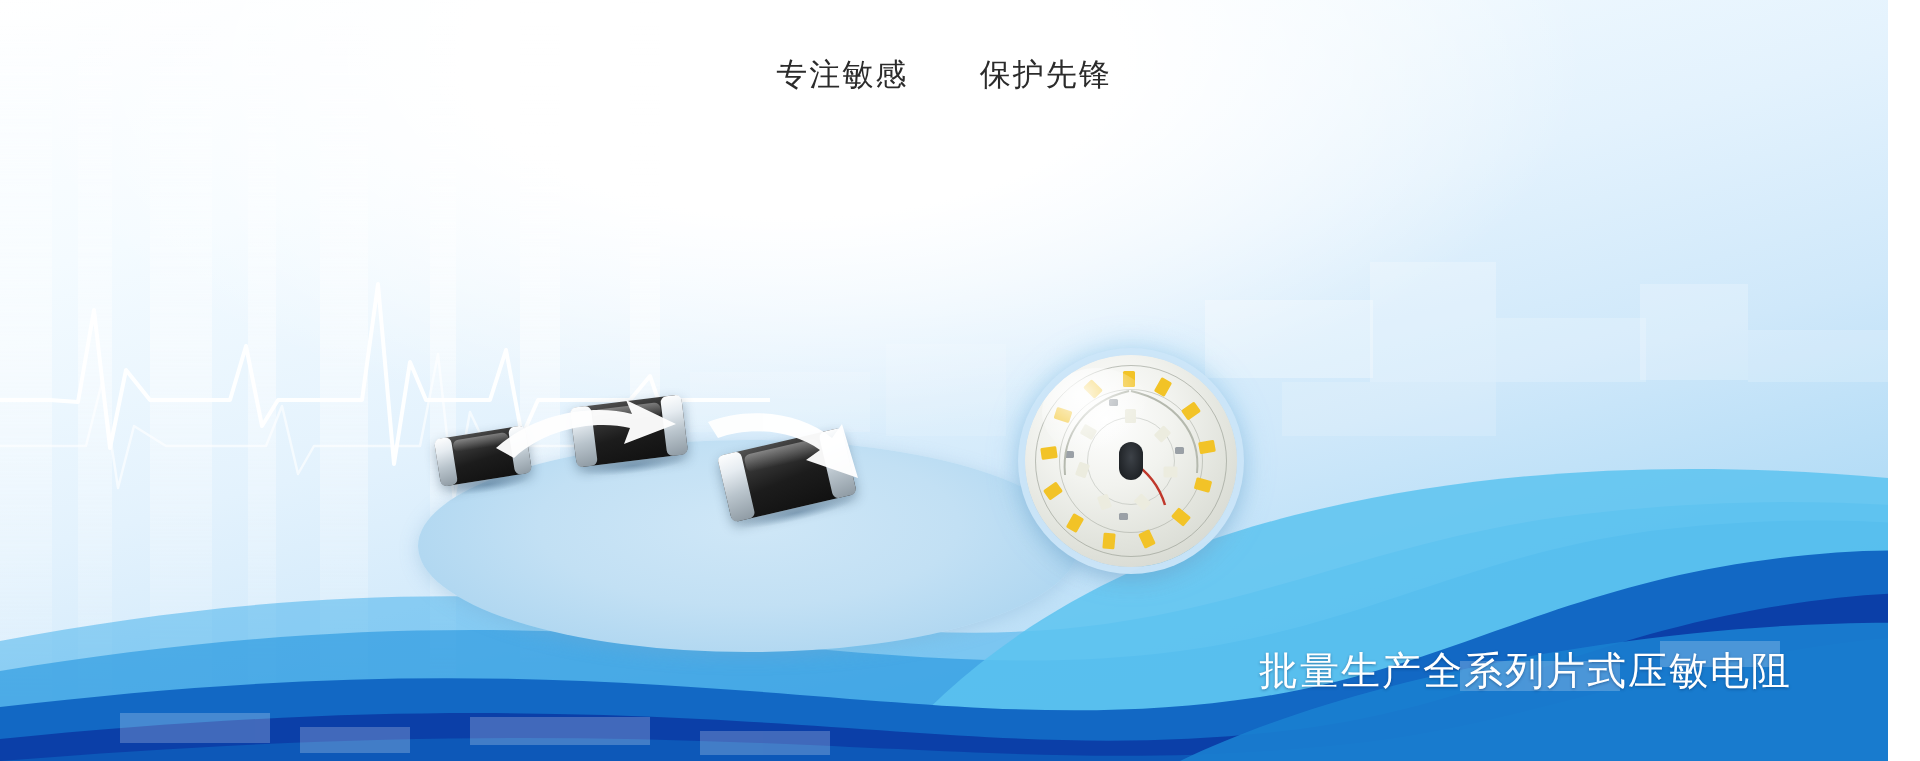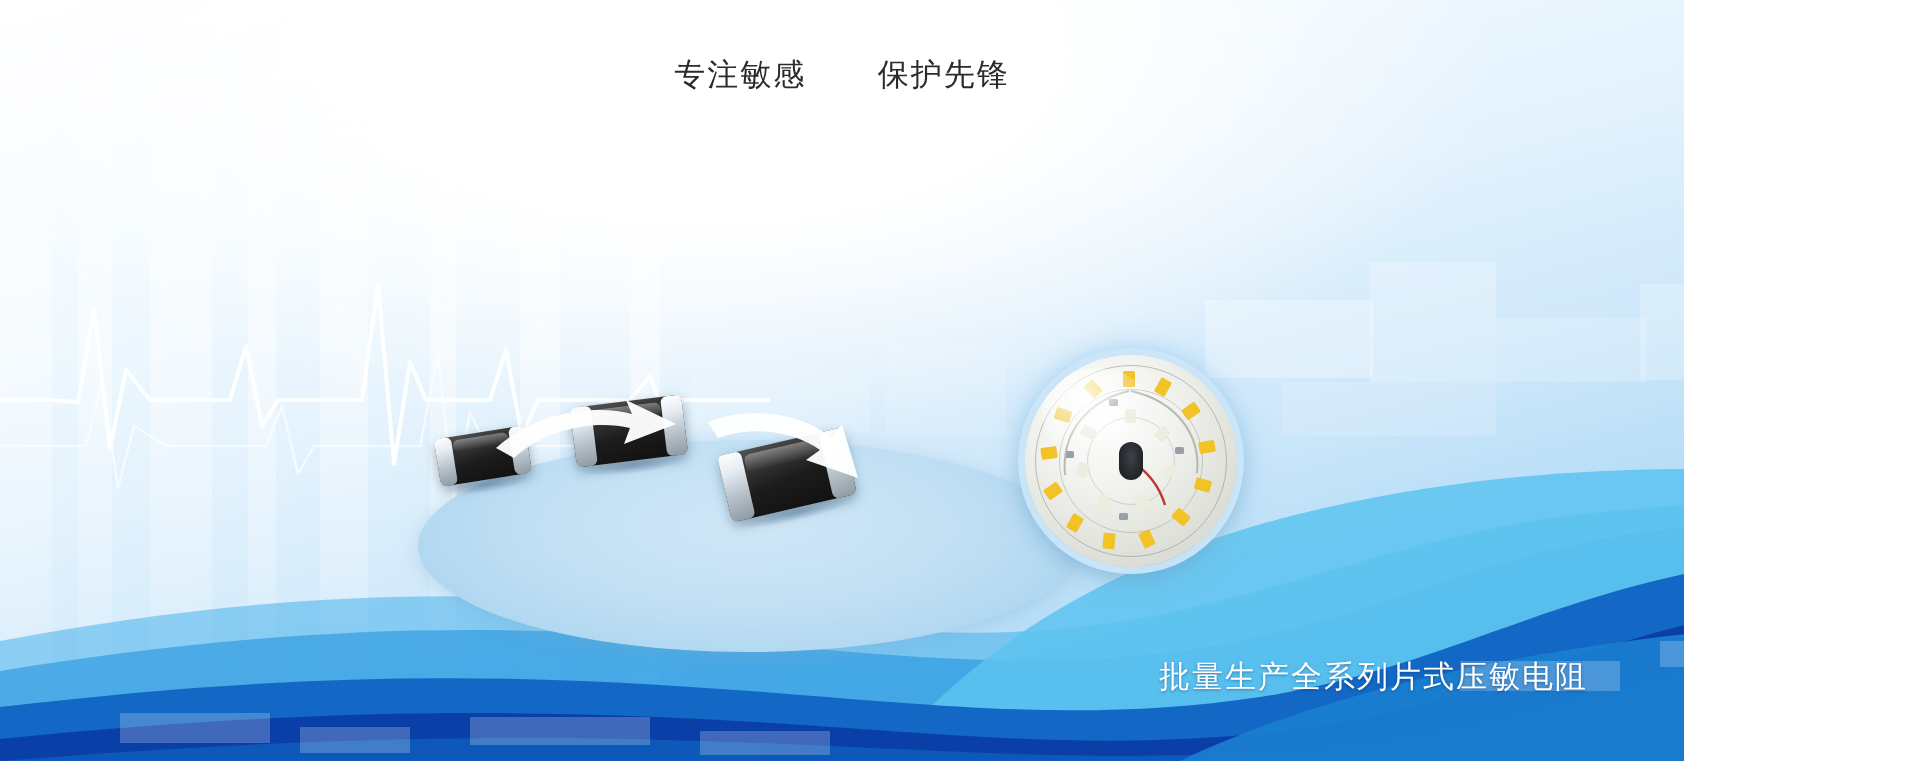--- a/index.html
+++ b/index.html
@@ -2,21 +2,21 @@
 <html><head>
 <meta charset="utf-8">
 <style>
   html,body{margin:0;padding:0;}
   body{
     width:1920px;height:761px;overflow:hidden;
     font-family:"Liberation Serif",serif;
     background:#ffffff;
   }
   #banner{
-    position:relative;width:1684px;height:761px;overflow:hidden;
+    position:relative;width:1888px;height:761px;overflow:hidden;
     background:
       radial-gradient(ellipse 1100px 520px at 42% 8%, #ffffff 0%, #ffffff 30%, rgba(255,255,255,0) 72%),
       linear-gradient(165deg,#ffffff 0%,#f4fbff 22%,#e3f2fd 44%,#cfe8fa 62%,#b3dcf6 78%,#9ed3f3 100%);
   }
 
   
   .bands{position:absolute;left:0;top:0;width:760px;height:761px;opacity:.55;}
   .band{position:absolute;top:0;bottom:0;background:linear-gradient(180deg,rgba(255,255,255,0) 0%,rgba(255,255,255,.85) 45%,rgba(255,255,255,0) 100%);}
 
   
@@ -92,21 +92,21 @@
     font-family:"Liberation Serif",serif;
     text-shadow:2px 2px 1px rgba(180,20,20,.25);
   }
   .subtitle{
     position:absolute;left:0;right:0;top:290px;text-align:center;
     font-size:33px;font-weight:700;color:#101010;letter-spacing:1px;
     font-family:"Liberation Serif",serif;
   }
   .caption{
     position:absolute;right:96px;bottom:63px;
-    font-size:31px;font-weight:400;color:#ffffff;letter-spacing:2px;
+    font-size:39px;font-weight:400;color:#ffffff;letter-spacing:2px;
     font-family:"Liberation Serif",serif;
     text-shadow:0 1px 3px rgba(0,40,90,.45);
   }
 </style>
 </head>
 <body>
 
 <div id="banner">
 
   <div class="bands">

